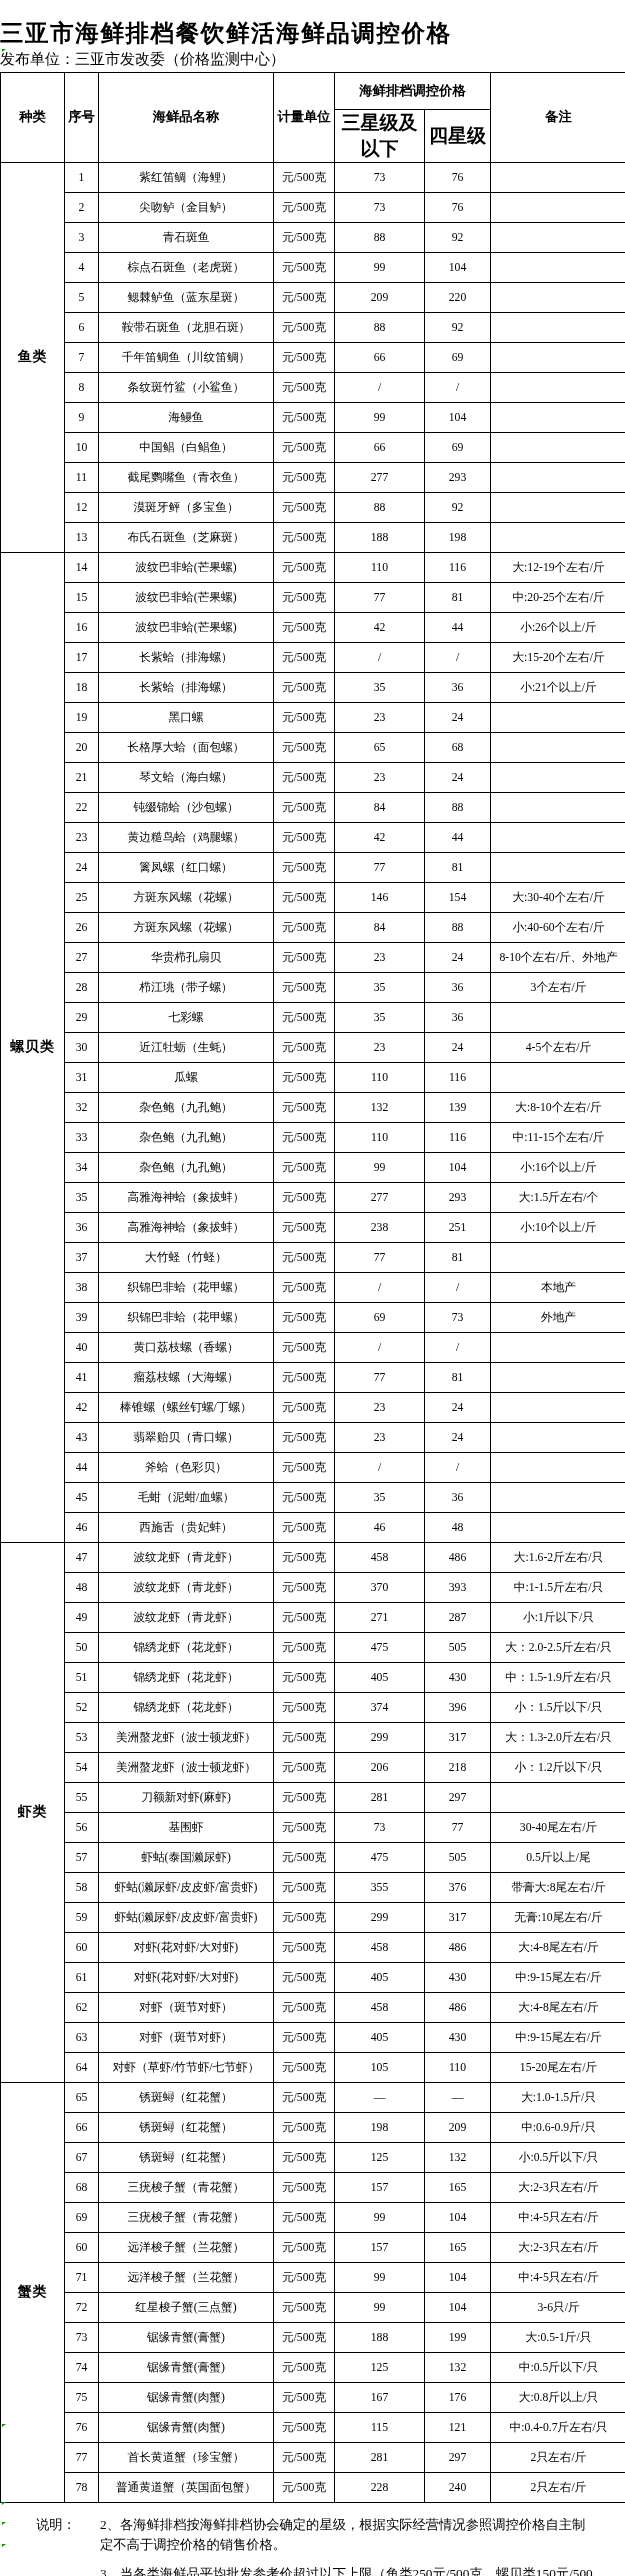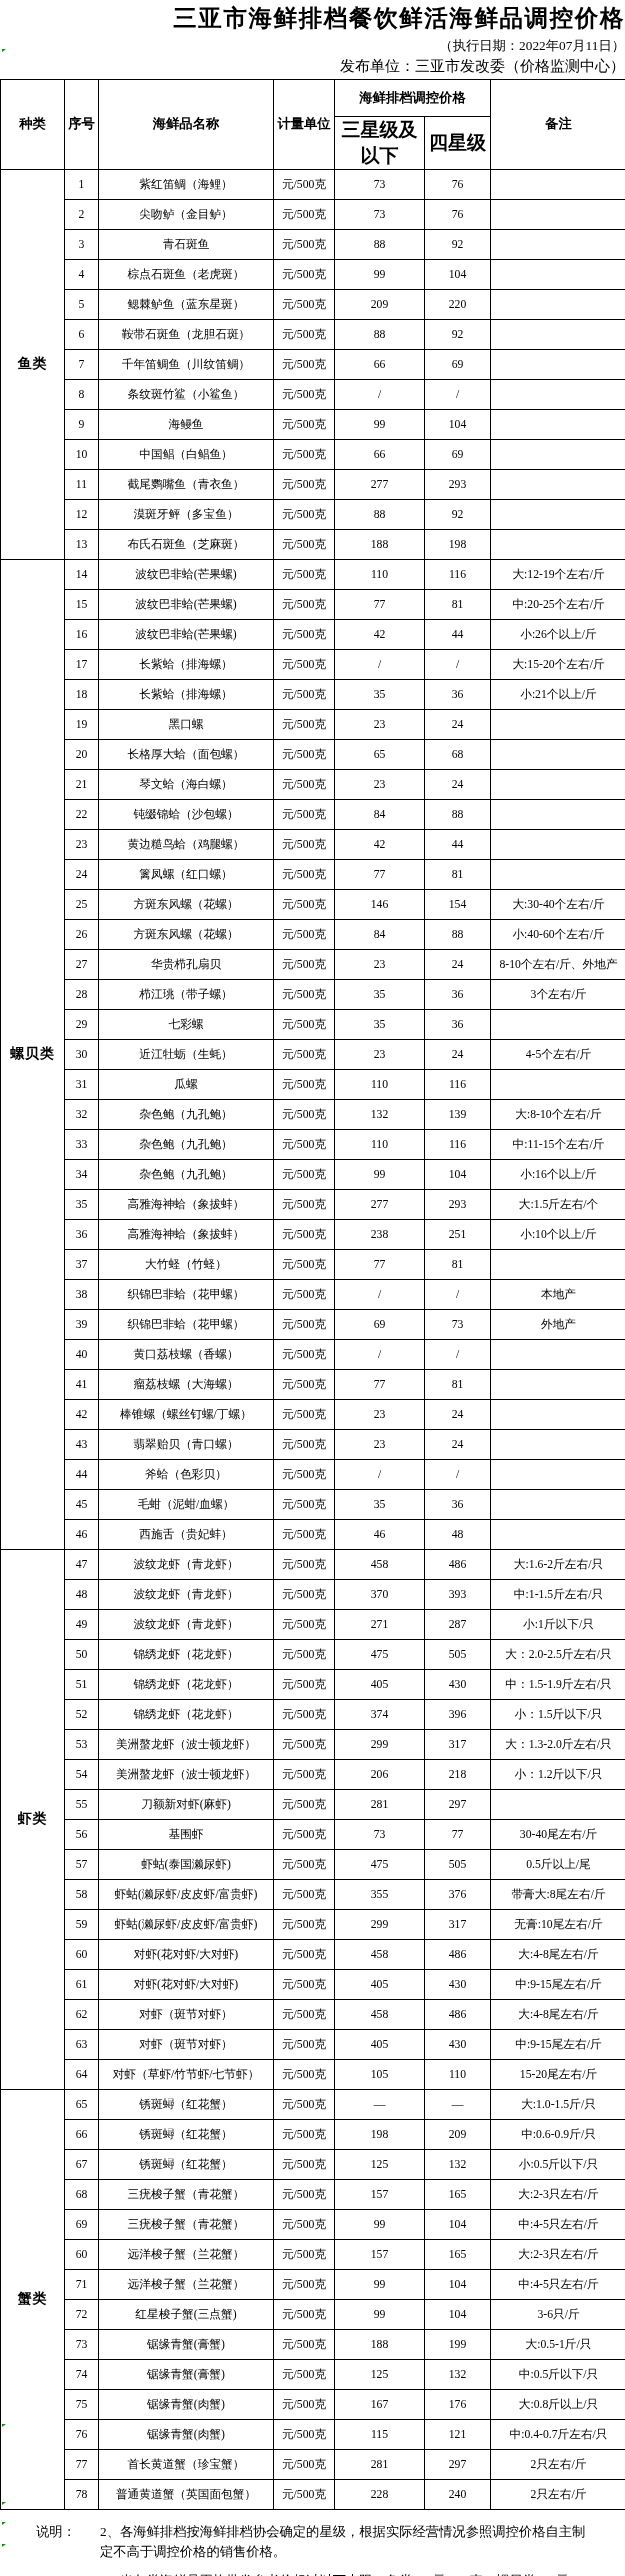--- a/index.html
+++ b/index.html
@@ -5,21 +5,21 @@
   html,body{margin:0;padding:0;background:#fff;}
   .page{
     position:relative;
     width:625px;
     min-height:2576px;
     margin:0 auto;
     background:#ffffff;
     font-family:"Liberation Serif","DejaVu Serif",serif;
     color:#000;
   }
-  .titleblock{ text-align:right; padding-top:3px; }
+  .titleblock{ text-align:left; padding-top:18px; }
   .main-title{
     font-family:"Liberation Sans","DejaVu Sans",sans-serif;
     font-size:23.5px; font-weight:bold; letter-spacing:1.6px;
     margin:0; line-height:30px;
   }
   .sub-title{ font-size:13.3px; margin:3.1px 0 0 0; line-height:19px; }
   .publisher{ font-size:15px; margin:1.6px 0 3.1px 0; line-height:19px; }
 
   table.price{
     width:625px; border-collapse:collapse; table-layout:fixed;
@@ -58,21 +58,20 @@
     border-top:3.9px solid #009900; border-right:4.7px solid transparent;
   }
 </style>
 </head>
 <body>
 
 <div class="page">
 
   <div class="titleblock">
     <h1 class="main-title">三亚市海鲜排档餐饮鲜活海鲜品调控价格</h1>
-    <div class="sub-title">（执行日期：2022年07月11日）</div>
     <div class="publisher">发布单位：三亚市发改委（价格监测中心）</div>
   </div>
 
   <table class="price">
     <colgroup>
       <col style="width:64px">
         <col style="width:34px">
         <col style="width:175px">
       <col style="width:61px">
         <col style="width:90px">

